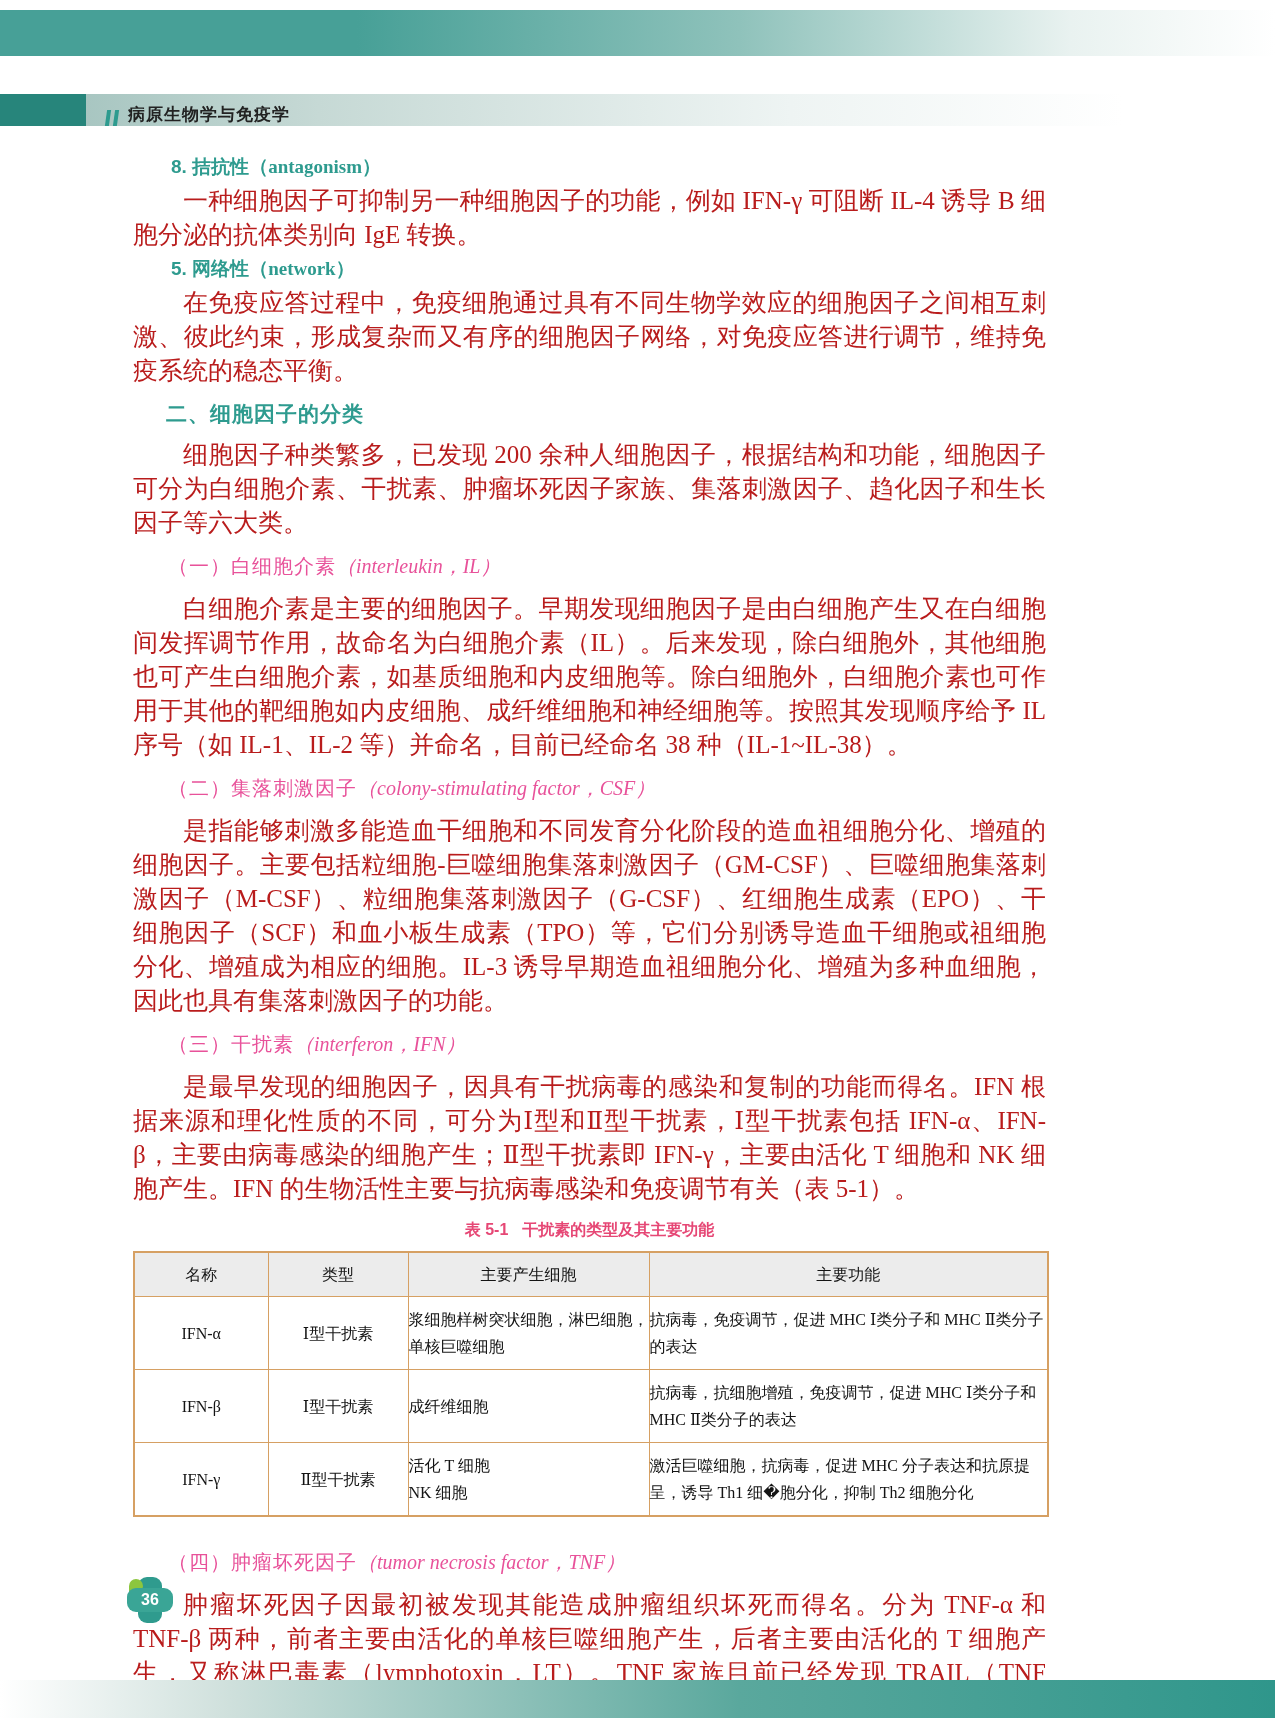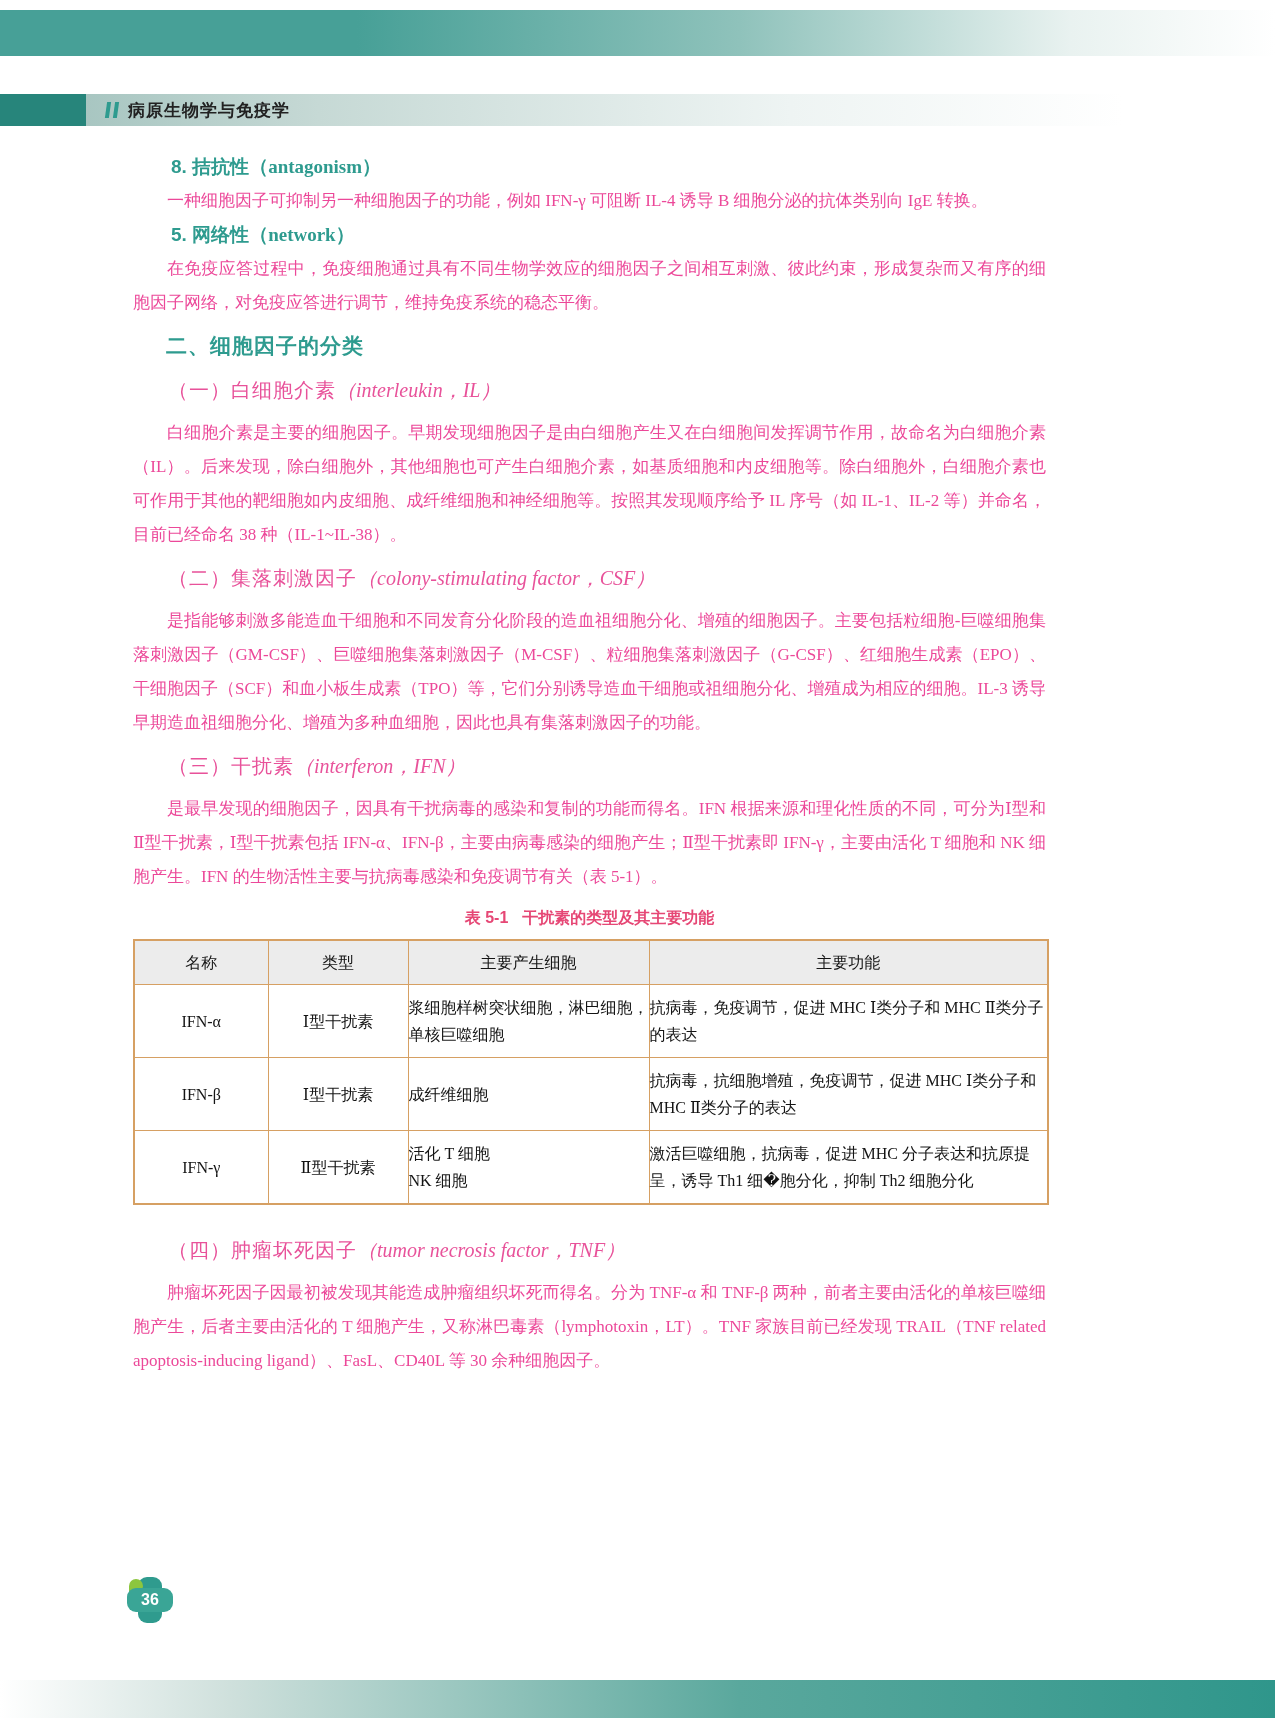--- a/index.html
+++ b/index.html
@@ -12,35 +12,35 @@
   
   .top-band {
     position:absolute; top:10px; left:0; width:100%; height:46px;
     background:linear-gradient(90deg,#47a097 0%,#47a097 28%,#8fc2bb 58%,#e9f2f0 84%,#ffffff 100%);
   }
 
   
   .header-band {
     position:absolute; top:94px; left:0; width:100%; height:32px;
     background:linear-gradient(90deg,#9dbfba 0%,#c6d9d5 25%,#eef4f3 62%,#ffffff 88%);
-    display:flex; align-items:center;
+    display:flex; align-items:flex-end;
   }
   .header-block { position:absolute; left:0; top:0; width:86px; height:100%; background:#27857b; }
   .header-bars { display:inline-flex; gap:4px; margin-left:106px; }
   .header-bars i { display:block; width:4px; height:16px; background:#2e9b8f; transform:skewX(-8deg); }
   .header-title {
     margin-left:10px; font-family:"Liberation Sans","DejaVu Sans",sans-serif;
     font-weight:bold; font-size:17px; color:#222222; letter-spacing:1px;
   }
 
   
   .content { position:absolute; top:150px; left:133px; width:913px; }
 
   p.body {
-    font-size:17px; line-height:34px; text-align:justify; text-indent:2em; color:#ec4899;
+    font-size:25px; line-height:34px; text-align:justify; text-indent:2em; color:#b91c1c;
   }
 
   .num-h {
     font-size:19px; line-height:34px; text-indent:2em; color:#2e9b8f; font-weight:bold;
     font-family:"Liberation Sans","DejaVu Sans",sans-serif;
   }
   .num-h .en { font-family:"Liberation Serif","DejaVu Serif",serif; }
 
   .section-h {
     font-size:21px; line-height:36px; margin:8px 0 6px; text-indent:33px;
@@ -121,20 +121,21 @@
 
   <main class="content">
 
     <h4 class="num-h"><span>8. 拮抗性</span><span class="en">（antagonism）</span></h4>
     <p class="body">一种细胞因子可抑制另一种细胞因子的功能，例如 IFN-γ 可阻断 IL-4 诱导 B 细胞分泌的抗体类别向 IgE 转换。</p>
 
     <h4 class="num-h"><span>5. 网络性</span><span class="en">（network）</span></h4>
     <p class="body">在免疫应答过程中，免疫细胞通过具有不同生物学效应的细胞因子之间相互刺激、彼此约束，形成复杂而又有序的细胞因子网络，对免疫应答进行调节，维持免疫系统的稳态平衡。</p>
 
     <h2 class="section-h">二、细胞因子的分类</h2>
+    <p class="body">细胞因子种类繁多，已发现 200 余种人细胞因子，根据结构和功能，细胞因子可分为白细胞介素、干扰素、肿瘤坏死因子家族、集落刺激因子、趋化因子和生长因子等六大类。</p>
 
     <h3 class="sub-h"><span>（一）白细胞介素</span><span class="en">（interleukin，IL）</span></h3>
     <p class="body">白细胞介素是主要的细胞因子。早期发现细胞因子是由白细胞产生又在白细胞间发挥调节作用，故命名为白细胞介素（IL）。后来发现，除白细胞外，其他细胞也可产生白细胞介素，如基质细胞和内皮细胞等。除白细胞外，白细胞介素也可作用于其他的靶细胞如内皮细胞、成纤维细胞和神经细胞等。按照其发现顺序给予 IL 序号（如 IL-1、IL-2 等）并命名，目前已经命名 38 种（IL-1~IL-38）。</p>
 
     <h3 class="sub-h"><span>（二）集落刺激因子</span><span class="en">（colony-stimulating factor，CSF）</span></h3>
     <p class="body">是指能够刺激多能造血干细胞和不同发育分化阶段的造血祖细胞分化、增殖的细胞因子。主要包括粒细胞-巨噬细胞集落刺激因子（GM-CSF）、巨噬细胞集落刺激因子（M-CSF）、粒细胞集落刺激因子（G-CSF）、红细胞生成素（EPO）、干细胞因子（SCF）和血小板生成素（TPO）等，它们分别诱导造血干细胞或祖细胞分化、增殖成为相应的细胞。IL-3 诱导早期造血祖细胞分化、增殖为多种血细胞，因此也具有集落刺激因子的功能。</p>
 
     <h3 class="sub-h"><span>（三）干扰素</span><span class="en">（interferon，IFN）</span></h3>
     <p class="body">是最早发现的细胞因子，因具有干扰病毒的感染和复制的功能而得名。IFN 根据来源和理化性质的不同，可分为Ⅰ型和Ⅱ型干扰素，Ⅰ型干扰素包括 IFN-α、IFN-β，主要由病毒感染的细胞产生；Ⅱ型干扰素即 IFN-γ，主要由活化 T 细胞和 NK 细胞产生。IFN 的生物活性主要与抗病毒感染和免疫调节有关（表 5-1）。</p>
 

